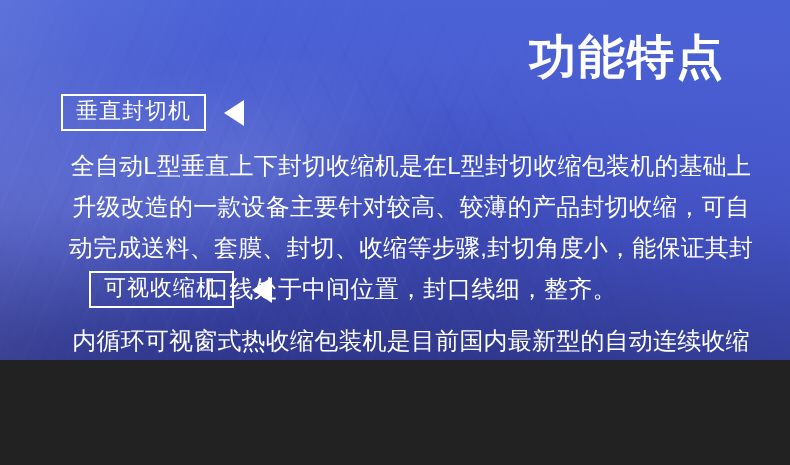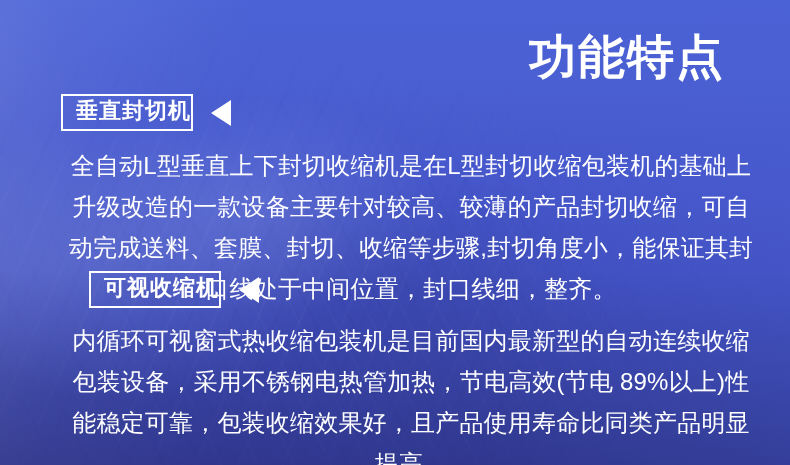--- a/index.html
+++ b/index.html
@@ -3,21 +3,21 @@
 <meta charset="utf-8">
 <style>
   html, body {
     margin: 0;
     padding: 0;
     background: #222;
   }
   #banner {
     position: relative;
     width: 790px;
-    height: 465px;
+    height: 360px;
     overflow: hidden;
     font-family: "Liberation Sans", "DejaVu Sans", sans-serif;
     
     background:
       linear-gradient(180deg,
         #4a62d6 0%,
         #4a5fd2 18%,
         #4556ca 42%,
         #3f4cba 68%,
         #3a44a6 88%,
@@ -92,24 +92,24 @@
   .section-1 { top: 0; }
   .section-2 { top: 0; }
 
   .label-row {
     position: absolute;
     display: flex;
     align-items: center;
   }
   .label-box {
     border: 2px solid #ffffff;
-    padding: 2px 0 5px 13px;
+    padding: 2px 13px 5px 13px;
     color: #ffffff;
     font-size: 22px;
-    font-weight: bold;
+    font-weight: normal;
     line-height: 1.2;
     letter-spacing: 1px;
     white-space: nowrap;
   }
   .label-arrow {
     margin-left: 18px;
     width: 0;
     height: 0;
     border-top: 13px solid transparent;
     border-bottom: 13px solid transparent;

